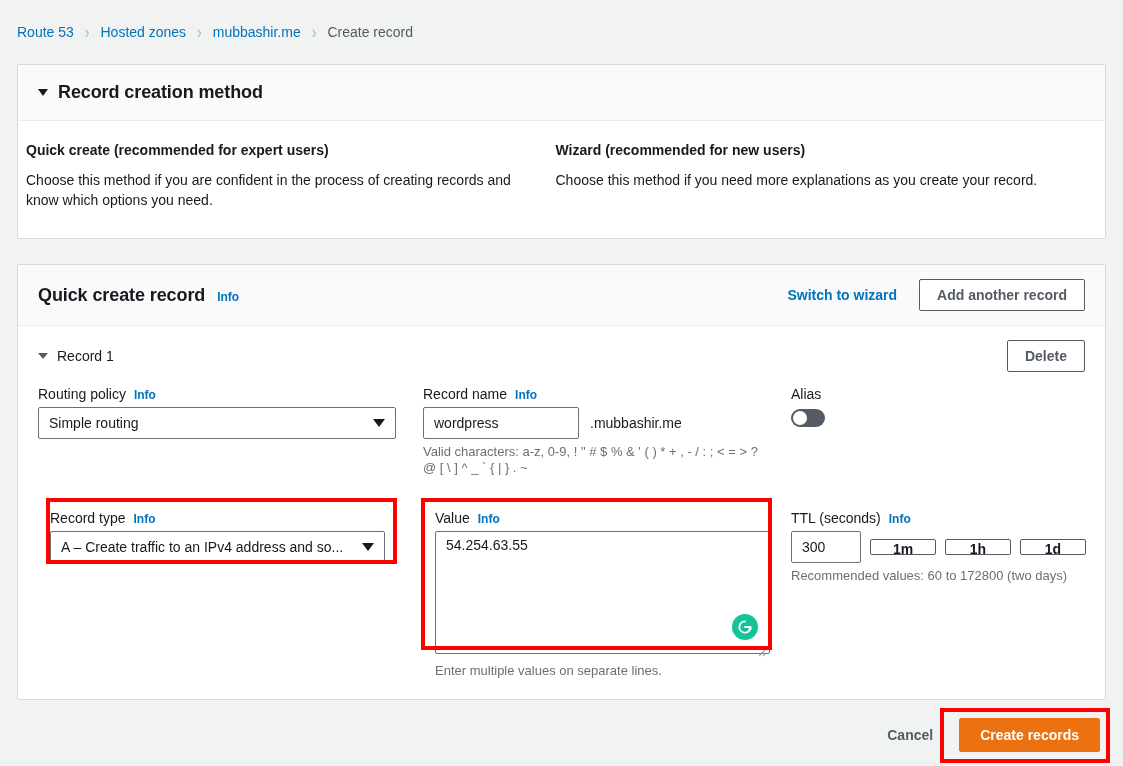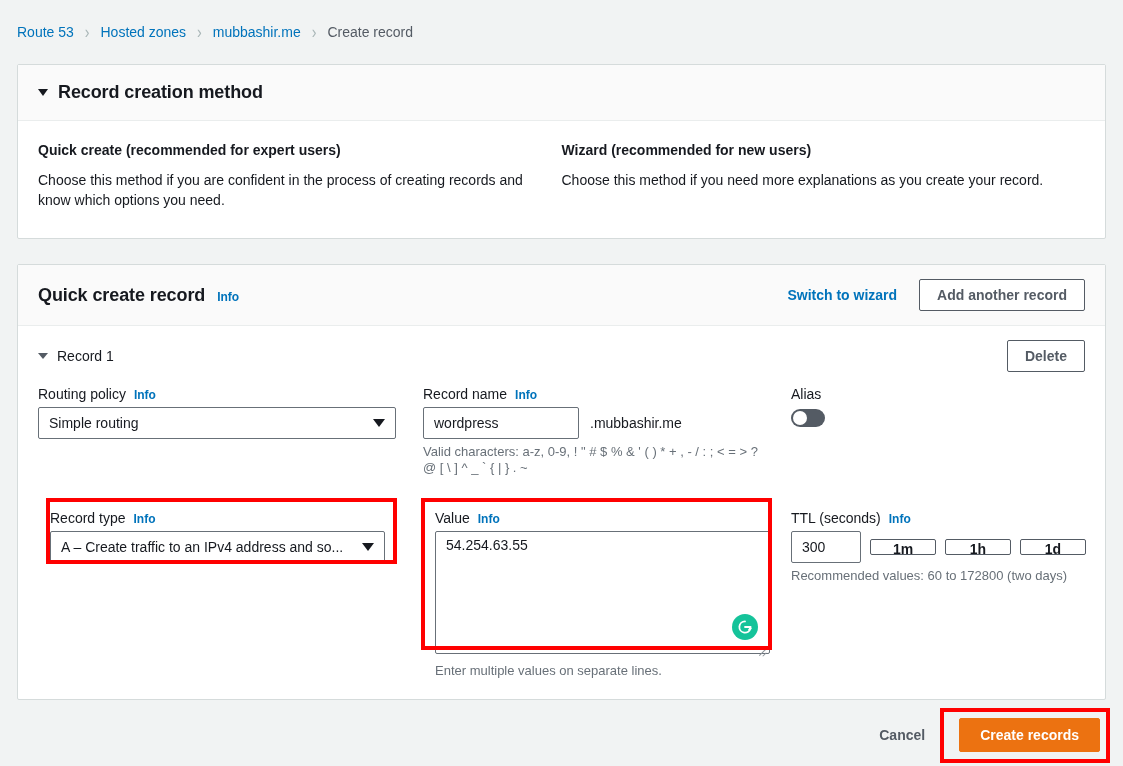--- a/index.html
+++ b/index.html
@@ -54,21 +54,21 @@
     letter-spacing: -0.1px;
   }
   .info-link {
     color: #0073bb; font-size: 12px; font-weight: bold;
     margin-left: 12px; cursor: pointer;
   }
 
   
   .method-body {
     display: flex;
-    padding: 21px 20px 28px 20px;
+    padding: 21px 20px 28px 8px;
   }
   .method-col { width: 50%; padding-right: 28px; }
   .method-col h3 {
     margin: 0 0 12px 0;
     font-size: 14px; font-weight: bold; color: #16191f;
   }
   .method-col p {
     margin: 0;
     font-size: 14px; line-height: 20px; color: #16191f;
   }
@@ -246,21 +246,21 @@
     font-family: "Liberation Sans", sans-serif;
     font-size: 14px; font-weight: bold;
     color: #16191f;
     cursor: pointer;
   }
 
   
   .footer {
     margin: 0 17px;
     display: flex; align-items: center; justify-content: flex-end;
-    gap: 28px;
+    gap: 20px;
     padding: 18px 6px 0 0;
   }
 
   
   .redbox {
     position: absolute;
     border: 4px solid #ff0000;
     pointer-events: none;
     z-index: 5;
   }

